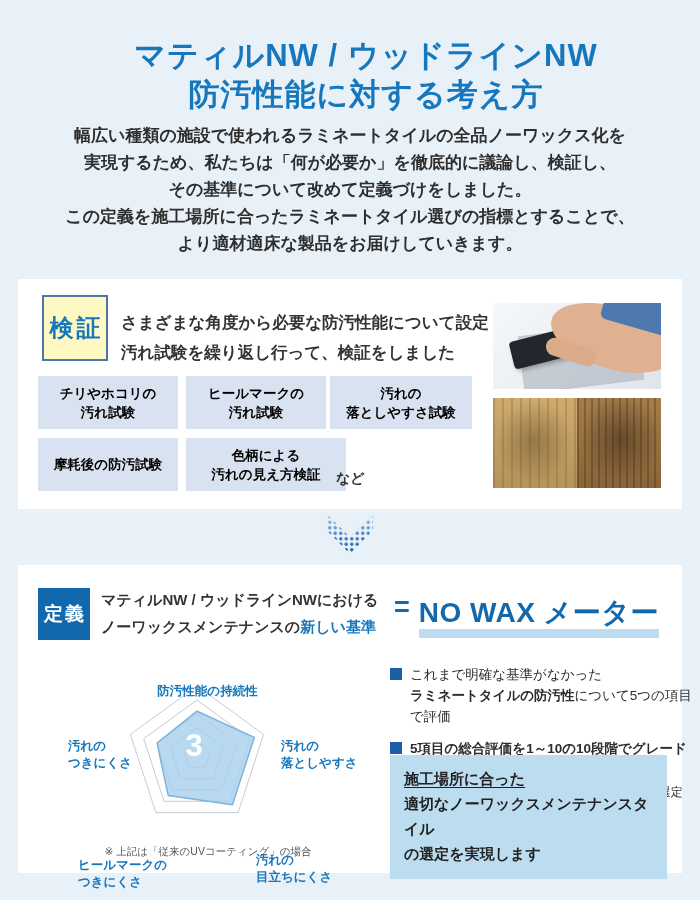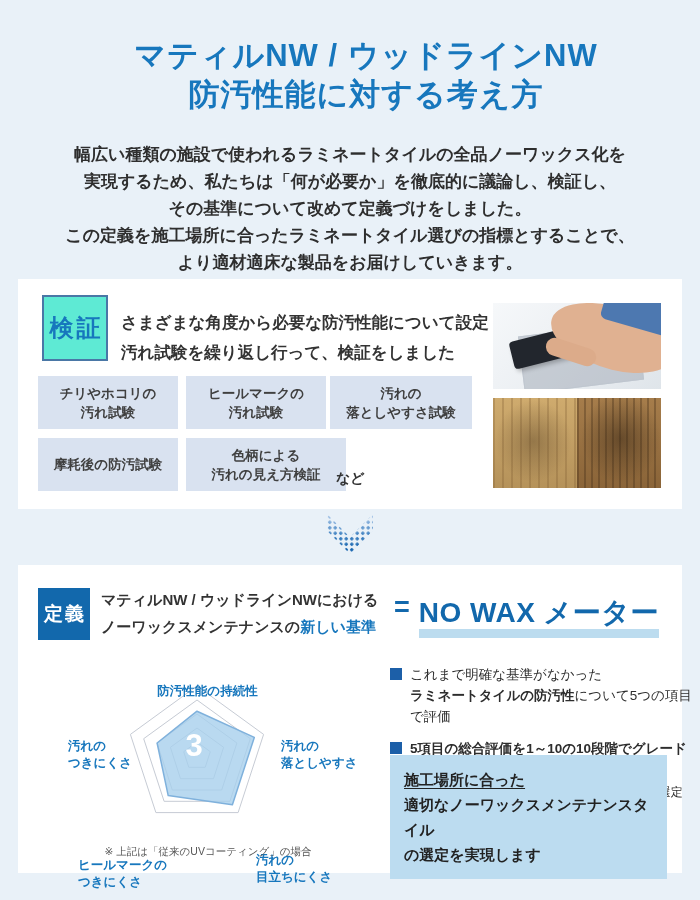--- a/index.html
+++ b/index.html
@@ -9,37 +9,37 @@
     font-family:"Liberation Sans","DejaVu Sans",sans-serif;
     color:#2d2d2d;
   }
   .abs{position:absolute;}
   
   .page-title{
     top:36px;left:16px;width:700px;text-align:center;
     color:#1777bd;font-weight:bold;font-size:31px;line-height:39px;letter-spacing:1px;
   }
   .intro{
-    top:141px;left:0;width:700px;text-align:center;
+    top:122px;left:0;width:700px;text-align:center;
     font-size:17px;font-weight:600;color:#2e2e2e;line-height:27px;
   }
   
   .card{background:#fff;}
   .card1{left:18px;top:279px;width:664px;height:230px;}
   .card2{left:18px;top:565px;width:664px;height:308px;}
   
   .v-badge{
     left:24px;top:16px;width:66px;height:66px;box-sizing:border-box;
     border:2px solid #4a77a6;color:#1777bd;font-size:24px;font-weight:bold;
     display:flex;align-items:center;justify-content:center;letter-spacing:3px;text-indent:3px;
-    background:#5eead4;
+    background:#fef9c3;
   }
   .v-desc{left:103px;top:28px;font-size:16.5px;font-weight:bold;color:#333;line-height:30px;}
   .test-box{
-    background:#d9e2f0;color:#404040;font-weight:bold;font-size:13.5px;line-height:19px;
+    background:#d9e2f0;color:#000000;font-weight:bold;font-size:13.5px;line-height:19px;
     display:flex;align-items:center;justify-content:center;text-align:center;white-space:pre-line;
   }
   .tb1{left:20px;top:97px;width:140px;height:53px;}
   .tb2{left:168px;top:97px;width:140px;height:53px;}
   .tb3{left:312px;top:97px;width:142px;height:53px;}
   .tb4{left:20px;top:159px;width:140px;height:53px;}
   .tb5{left:168px;top:159px;width:160px;height:53px;}
   .etc{left:318px;top:191px;font-size:14px;font-weight:bold;color:#333;}
   
   .photo1{left:475px;top:24px;width:168px;height:86px;overflow:hidden;background:linear-gradient(135deg,#f6f8fa 0%,#e9edf1 60%,#dfe5ea 100%);}
@@ -98,21 +98,21 @@
   .radar-note{left:55px;top:280px;width:270px;text-align:center;font-size:10.5px;color:#555;}
   
   .bullets{left:372px;top:99px;width:302px;}
   .bullet{display:flex;margin-bottom:11px;font-size:13.5px;color:#2d2d2d;line-height:21px;}
   .sq{width:12px;height:12px;background:#1c5fa8;margin:4px 8px 0 0;flex:none;}
   .b-bold{font-weight:bold;}
   .sub-line{font-size:12px;color:#2d2d2d;margin-top:1px;}
   .arrow{color:#1777bd;font-size:14px;font-weight:bold;margin-right:3px;}
   .result-box{
     left:372px;top:190px;width:253px;background:#bcdcf0;
-    padding:12px 10px 12px 14px;font-size:15px;font-weight:bold;color:#222;line-height:25px;
+    padding:12px 10px 12px 14px;font-size:15px;font-weight:bold;color:#222;line-height:25px;font-family:Liberation Serif, serif;
   }
   .u-line{text-decoration:underline;text-underline-offset:3px;}
 </style>
 </head>
 <body>
 
 <div class="abs page-title">
   <div>マティルNW / ウッドラインNW</div>
   <div>防汚性能に対する考え方</div>
 </div>

